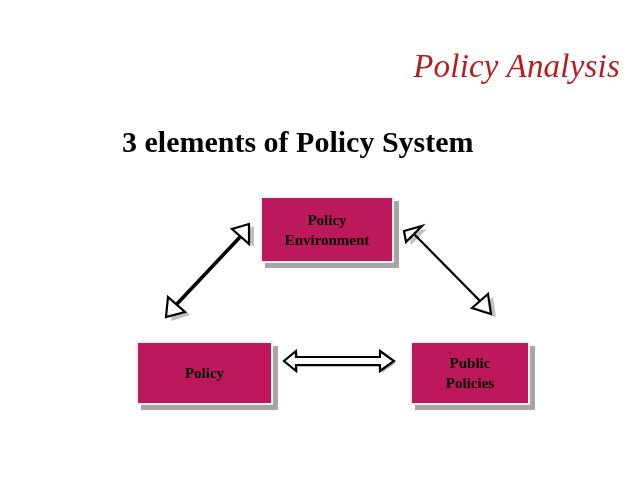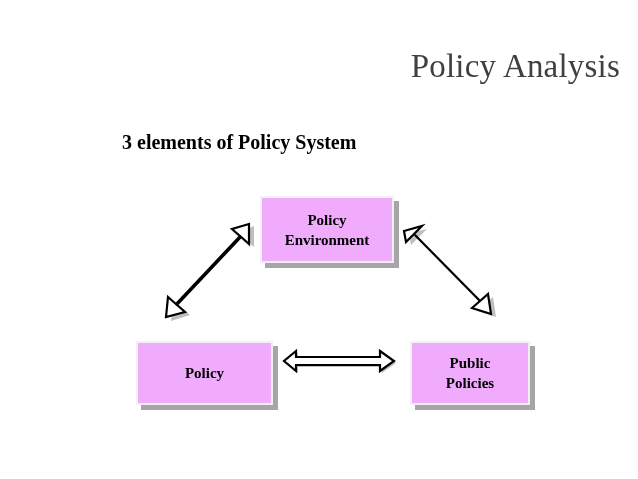--- a/index.html
+++ b/index.html
@@ -19,33 +19,34 @@
     overflow: hidden;
   }
 
   
   #slide-title {
     position: absolute;
     left: 0;
     top: 47px;
     width: 620px;
     text-align: right;
+    font-style: italic;
     font-weight: 400;
     font-size: 33px;
     line-height: 38px;
-    color: #404040;
+    color: #b91c1c;
     letter-spacing: 0.2px;
     white-space: nowrap;
   }
   #slide-subtitle {
     position: absolute;
     left: 122px;
     top: 126px;
     font-weight: 700;
-    font-size: 20px;
+    font-size: 30px;
     line-height: 32px;
     color: #000000;
     white-space: nowrap;
   }
 
   
   .node-box {
     position: absolute;
     box-sizing: border-box;
   }
@@ -56,21 +57,21 @@
     right: -5px;
     bottom: -5px;
     background: #a6a6a6;
   }
   .node-box .node-face {
     position: absolute;
     left: 0;
     top: 0;
     right: 0;
     bottom: 0;
-    background: #f0abfc;
+    background: #be185d;
     border-top: 2px solid #f2f2f2;
     border-left: 2px solid #f2f2f2;
     border-right: 2px solid #efefef;
     border-bottom: 2px solid #efefef;
     display: flex;
     align-items: center;
     justify-content: center;
   }
   .node-label {
     position: relative;

